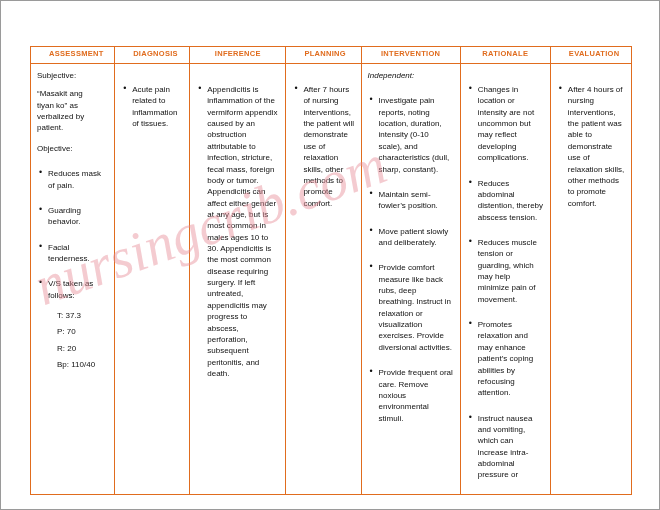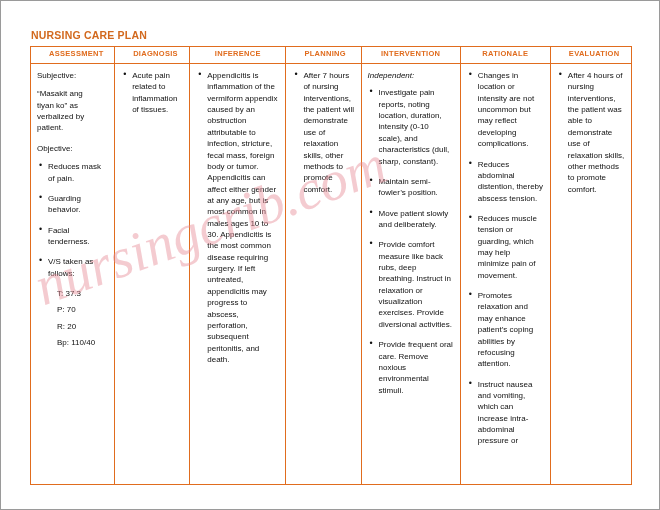--- a/index.html
+++ b/index.html
@@ -89,20 +89,21 @@
   }
   ul.bullets {
     margin: 0;
     padding-left: 11px;
     list-style: none;
   }
   ul.bullets > li {
     position: relative;
     margin-bottom: 9px;
     padding-left: 0;
+    margin-top: 14px;
   }
   ul.bullets > li:before {
     content: "\2022";
     position: absolute;
     left: -9px;
     top: -1px;
     font-size: 9px;
     line-height: 1.3;
   }
   .vs-lines {
@@ -123,21 +124,20 @@
   .col-planning   { width: 12.5%; }
   .col-intervention { width: 16.5%; }
   .col-rationale  { width: 15.0%; }
   .col-evaluation { width: 13.5%; }
 </style>
 </head>
 <body>
 
 <div class="page">
 
-  <div class="title">NURSING CARE PLAN</div>
 
   <div class="watermark">nursingcrib.com</div>
 
   <table class="plan">
     <colgroup>
       <col class="col-assessment">
       <col class="col-diagnosis">
       <col class="col-inference">
       <col class="col-planning">
       <col class="col-intervention">

